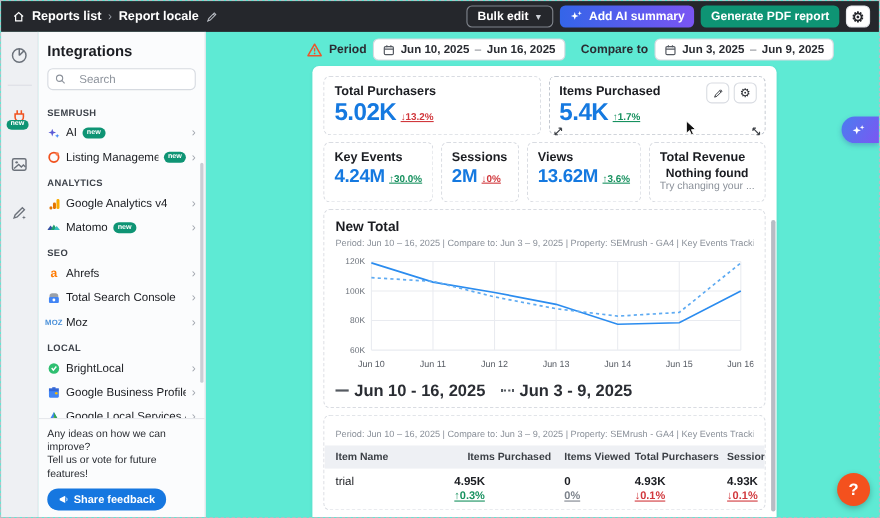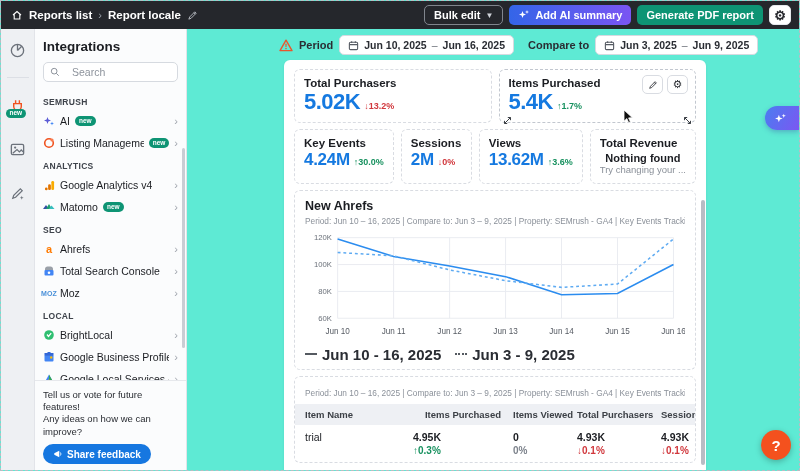--- a/index.html
+++ b/index.html
@@ -54,21 +54,21 @@
   .datefield .dash { color:#6b7078; font-weight:normal; }
 
   .canvas { margin-left:97px; width:422px; background:#fff; border-radius:6px; padding:9px 10px; box-shadow:0 1px 3px rgba(30,35,50,.08); height:420px; position:relative; }
   .widget { border:1px dashed #d9dce2; border-radius:6px; background:#fff; }
   .cardrow { display:flex; gap:7px; margin-bottom:6px; }
   .card { flex:1; padding:7px 9px 8px 9px; position:relative; }
   .card .ctitle { font-size:11.5px; font-weight:bold; color:#1b1d22; white-space:nowrap; overflow:hidden; }
   .bigval { font-size:22px; font-weight:bold; color:#1579e0; letter-spacing:-.5px; line-height:1.15; }
   .midval { font-size:17px; font-weight:bold; color:#1579e0; letter-spacing:-.3px; line-height:1.25; }
   .valrow { display:flex; align-items:baseline; gap:4px; }
-  .delta { font-size:9px; font-weight:bold; }
+  .delta { font-size:9px; font-weight:bold;text-decoration:underline; }
   .delta.up { color:#17915f; }
   .delta.down { color:#d1383d; }
   .delta.flat { color:#7c828b; }
   .empty-t { font-size:11px; font-weight:bold; color:#1b1d22; text-align:center; margin-top:3px; }
   .empty-s { font-size:9.5px; color:#8a9099; text-align:center; white-space:nowrap; overflow:hidden; }
   .card.selected { border-color:#c2c7cf; }
   .card-tools { position:absolute; top:5px; right:7px; display:flex; gap:4px; }
   .minibtn { width:21px; height:19px; border:1px solid #d9dce2; background:#fff; border-radius:5px; display:flex; align-items:center; justify-content:center; font-size:11px; color:#2a2d33; cursor:pointer; }
   .handle { position:absolute; width:9px; height:9px; }
   .handle.bl { left:3px; bottom:2px; }
@@ -304,22 +304,22 @@
               </svg>
             </span>
           <span class="lbl">Google Local Services Ads</span>
           <span class="chev">›</span>
         </div>
 
         <div class="sb-scroll"></div>
       </div>
 
       <div class="sb-feedback">
+        <p>Any ideas on how we can improve?</p>
         <p>Tell us or vote for future features!</p>
-        <p>Any ideas on how we can improve?</p>
         <button class="fb-btn">
           <span style="display:flex">
               <svg width="10" height="10" viewBox="0 0 12 12">
                 <path d="M1.5 5 L7.5 2 V10 L1.5 7 Z" fill="#fff"></path>
                 <path d="M8.5 4 C9.8 4.6 9.8 7.4 8.5 8" stroke="#fff" stroke-width="1" fill="none"></path>
               </svg>
             </span>
           <span>Share feedback</span>
         </button>
       </div>
@@ -416,21 +416,21 @@
             </div>
           </div>
           <div class="widget card">
             <div class="ctitle">Total Revenue</div>
             <div class="empty-t">Nothing found</div>
             <div class="empty-s">Try changing your ...</div>
           </div>
         </div>
 
         <div class="widget chart-widget">
-          <div class="wtitle">New Ahrefs</div>
+          <div class="wtitle">New Total</div>
           <div class="wsub">Period: Jun 10 – 16, 2025 | Compare to: Jun 3 – 9, 2025 | Property: SEMrush - GA4 | Key Events Tracking: All Events | Outbou</div>
           <svg id="chart-svg" viewBox="0 0 396 114">
               <line x1="34" y1="8" x2="34" y2="92" class="grid"></line>
               <text x="34" y="108" class="xtick" text-anchor="middle">Jun 10</text>
               <line x1="92.33333333333334" y1="8" x2="92.33333333333334" y2="92" class="grid"></line>
               <text x="92.33333333333334" y="108" class="xtick" text-anchor="middle">Jun 11</text>
               <line x1="150.66666666666669" y1="8" x2="150.66666666666669" y2="92" class="grid"></line>
               <text x="150.66666666666669" y="108" class="xtick" text-anchor="middle">Jun 12</text>
               <line x1="209" y1="8" x2="209" y2="92" class="grid"></line>
               <text x="209" y="108" class="xtick" text-anchor="middle">Jun 13</text>

